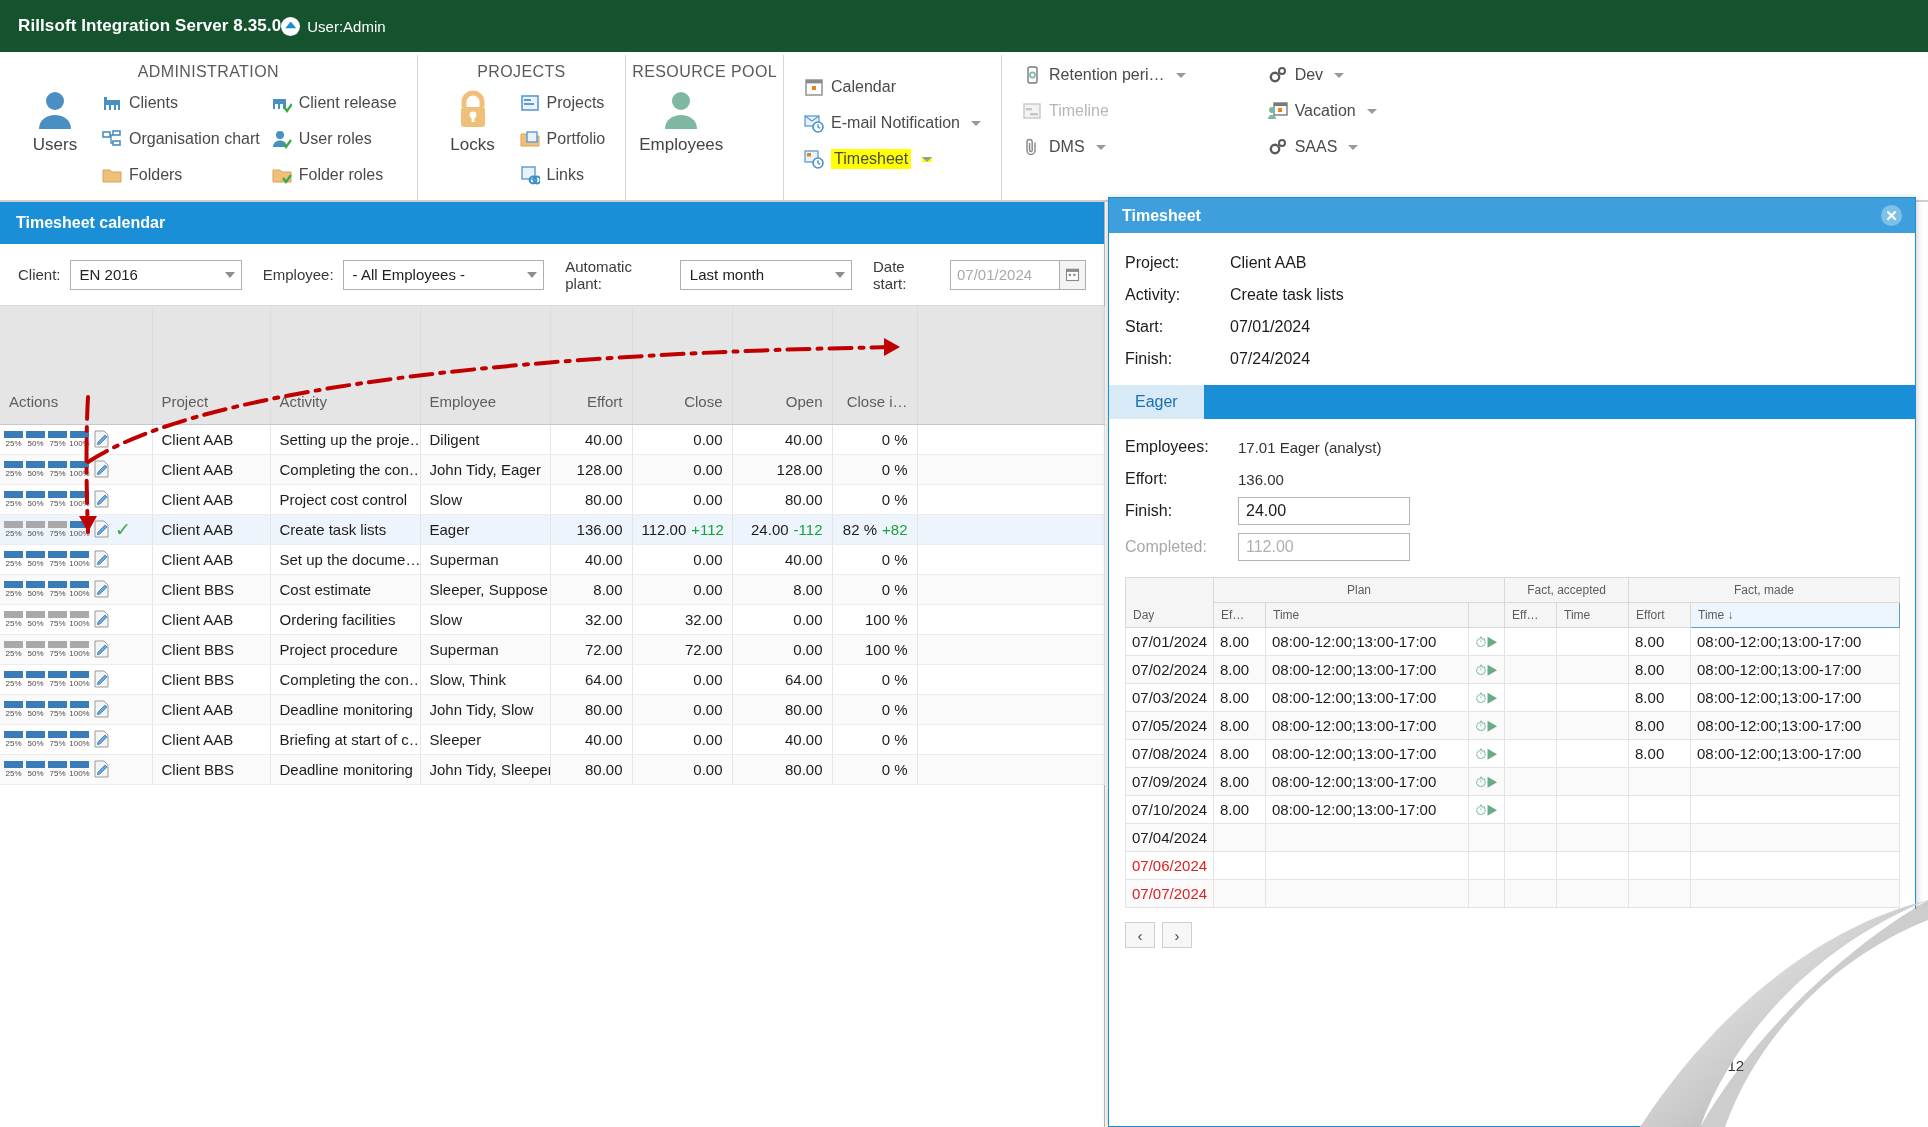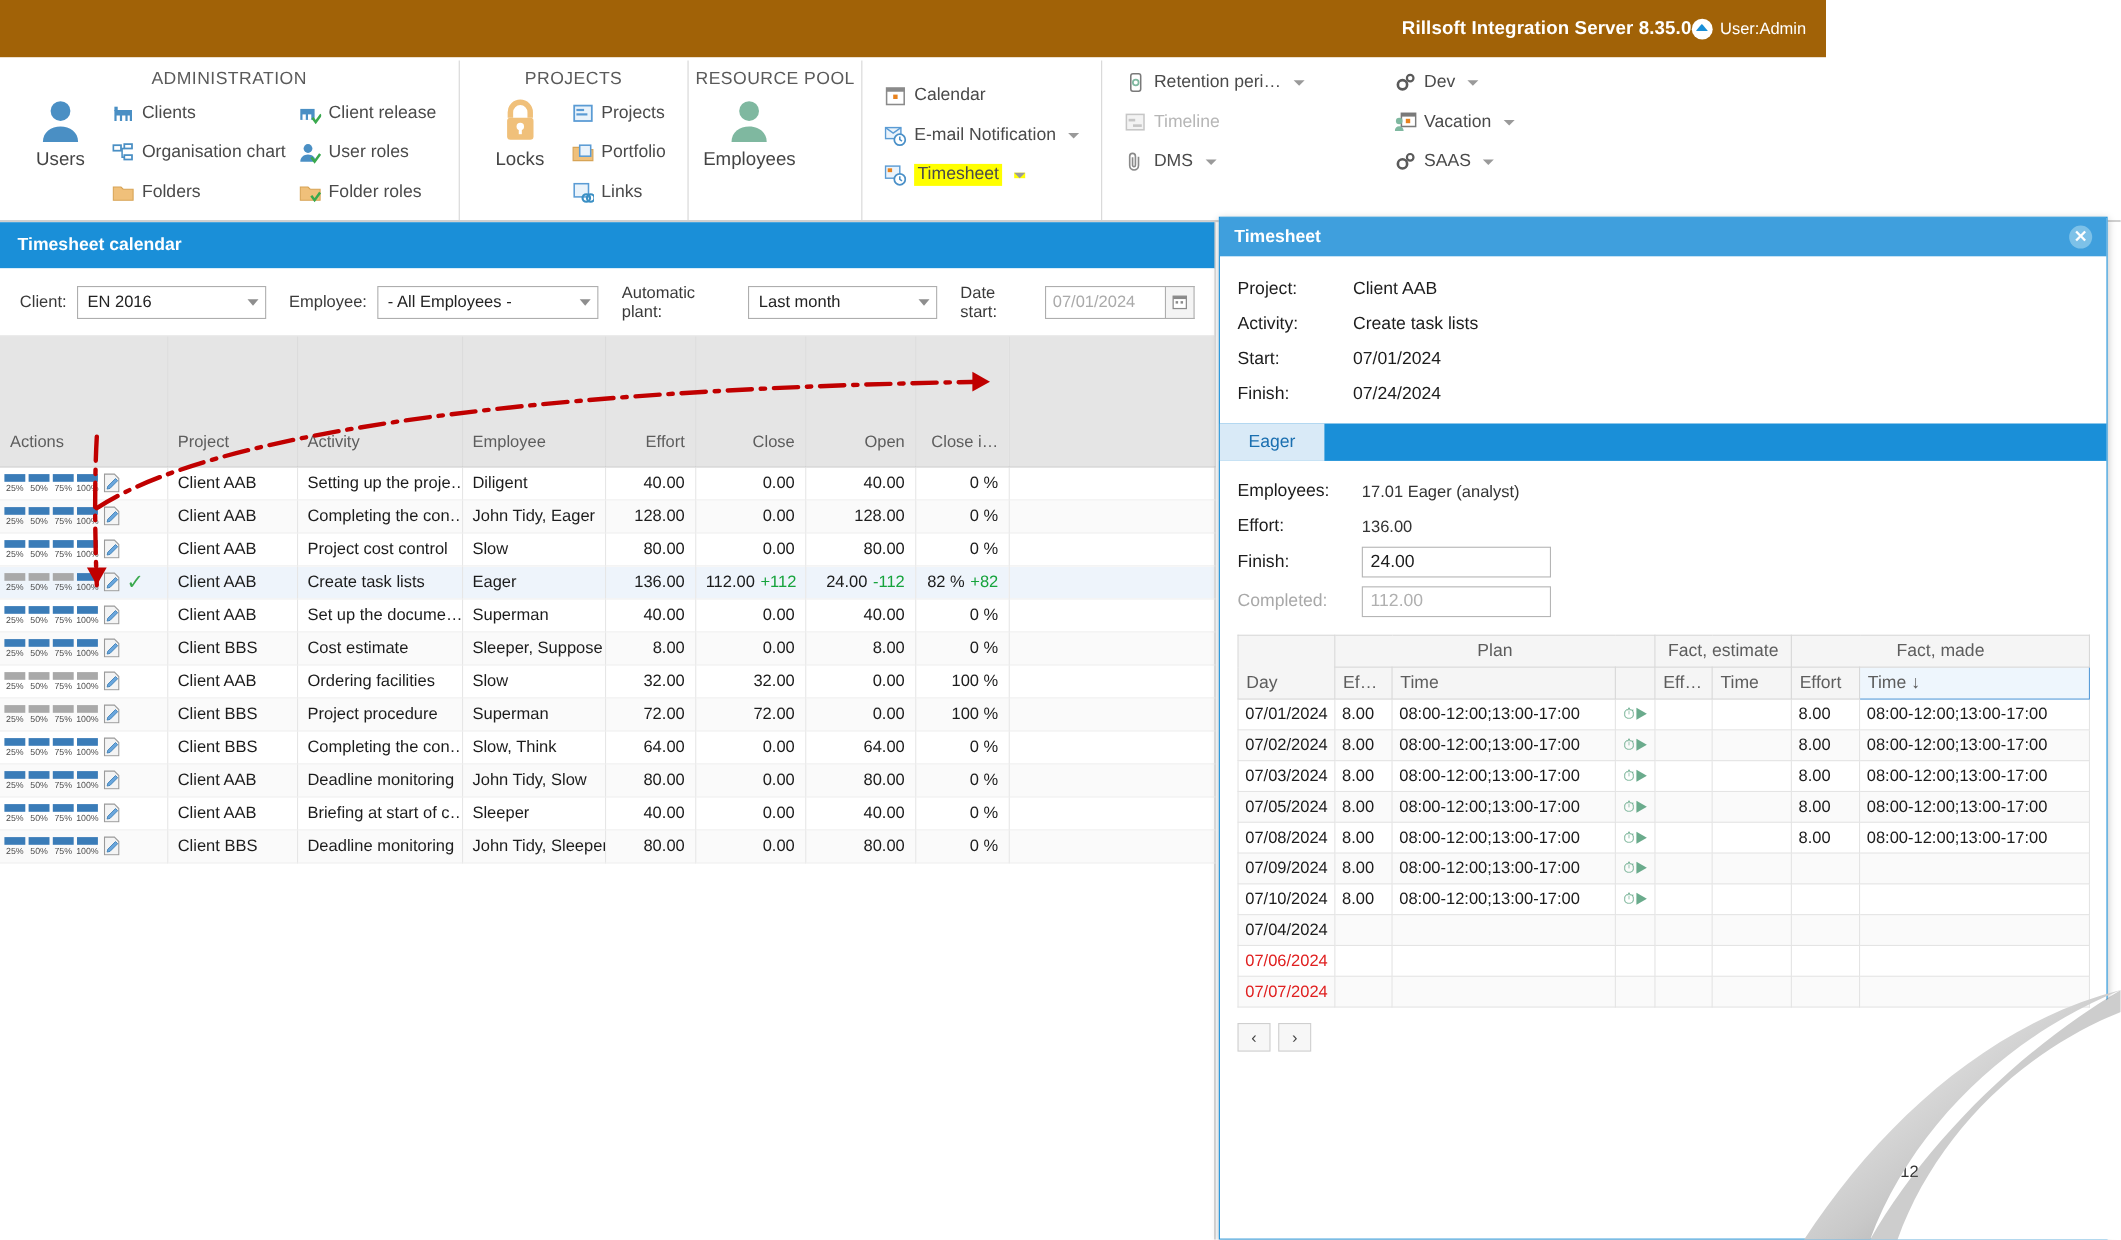--- a/index.html
+++ b/index.html
@@ -6,23 +6,23 @@
   html, body { margin:0; padding:0; }
   body {
     width:1928px; height:1127px;
     font-family:"Liberation Sans", sans-serif;
     font-size:15px; color:#333; background:#fff;
     overflow:hidden; position:relative;
   }
 
   
   #titlebar {
-    position:absolute; left:0; top:0; width:1660px; height:52px;
-    background:#a16207; color:#fff;
-    display:flex; align-items:center; justify-content:flex-end;
+    position:absolute; left:0; top:0; width:1928px; height:52px;
+    background:#14532d; color:#fff;
+    display:flex; align-items:center; justify-content:flex-start;
     padding:0 18px;
   }
   #titlebar .apptitle { font-size:17px; font-weight:bold; letter-spacing:.1px; }
   #titlebar .user { font-size:15px; display:flex; align-items:center; gap:7px; }
   .user-dot {
     width:19px; height:19px; border-radius:50%;
     background:#fff; position:relative; display:inline-block;
   }
   .user-dot:after {
     content:""; position:absolute; left:4px; top:5px;
@@ -162,21 +162,21 @@
     display:flex; align-items:center; padding:0 7px; font-size:16px; color:#1c1c1c;
   }
   .fld.dis { color:#b0b0b0; background:#fff; }
   .notebox { border:1px solid #b5b5b5; background:#fff; height:62px; width:172px; }
 
   
   .tsgrid { margin:14px 16px 0; }
   .tsgrid table { border-collapse:collapse; table-layout:fixed; width:775px; }
   .tsgrid th {
     background:#f5f5f5; border:1px solid #d8d8d8; font-weight:normal;
-    color:#5d5d5d; font-size:16px; padding:5px 7px; text-align:center;
+    color:#5d5d5d; font-size:12px; padding:5px 7px; text-align:center;
   }
   .tsgrid th.l { text-align:left; }
   .tsgrid th.sorted { background:#eef6fd; border:1px solid #5b9dd9; text-align:left; }
   .tsgrid td {
     border:1px solid #e4e4e4; font-size:15px; color:#1c1c1c;
     height:28px; padding:0 6px; white-space:nowrap;
   }
   .tsgrid tr.alt td { background:#fafafa; }
   .tsgrid td.red { color:#e02020; }
   .tsgrid td.c { text-align:center; }
@@ -1010,21 +1010,21 @@
               <col style="width:36px">
             <col style="width:52px">
               <col style="width:72px">
               <col style="width:62px">
               <col>
           </colgroup>
           <thead>
             <tr>
               <th rowspan="2" style="vertical-align:bottom;text-align:left">Day</th>
               <th colspan="3">Plan</th>
-              <th colspan="2">Fact, estimate</th>
+              <th colspan="2">Fact, accepted</th>
               <th colspan="2">Fact, made</th>
             </tr>
             <tr>
               <th class="l">Ef…</th>
               <th class="l">Time</th>
               <th></th>
               <th class="l">Eff…</th>
               <th class="l">Time</th>
               <th class="l">Effort</th>
               <th class="sorted">

